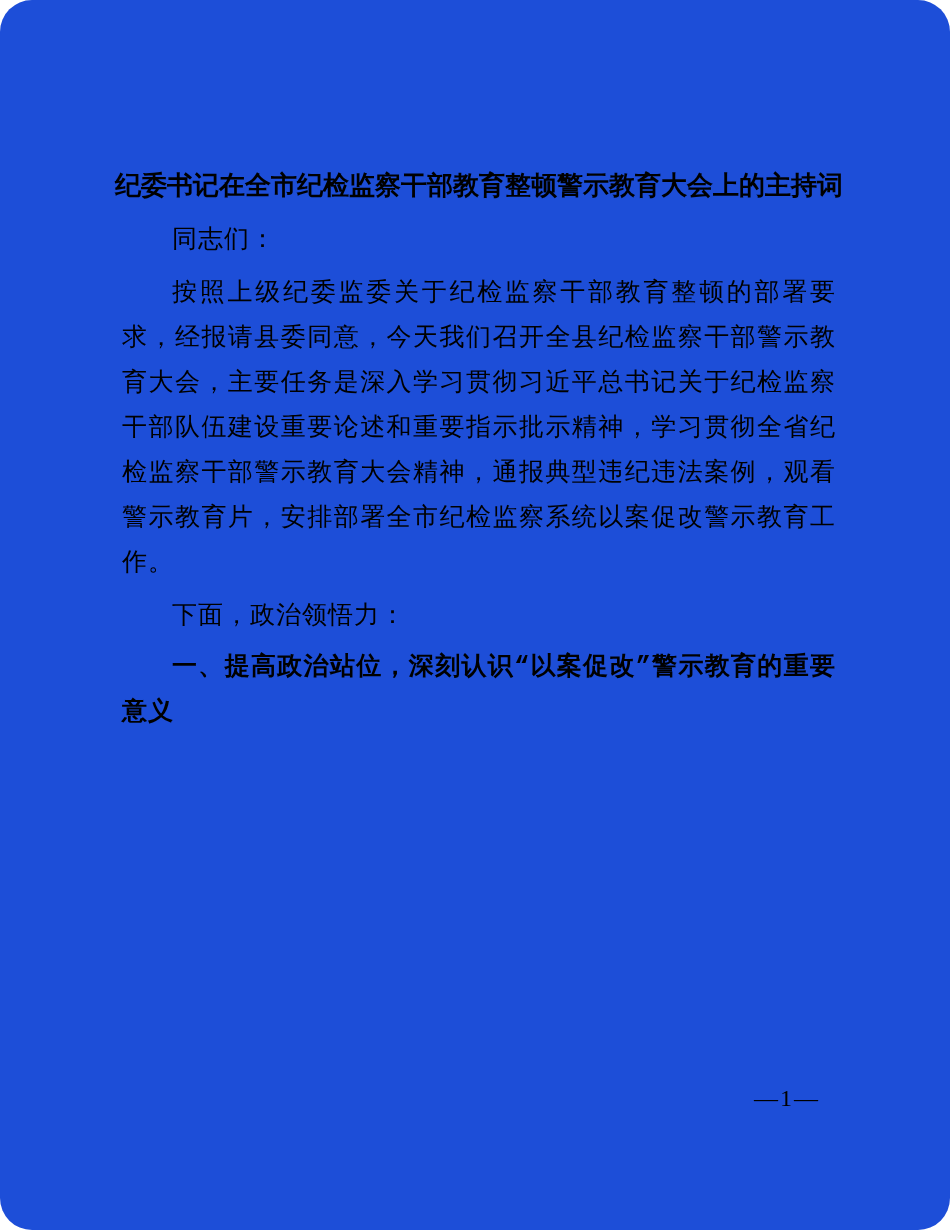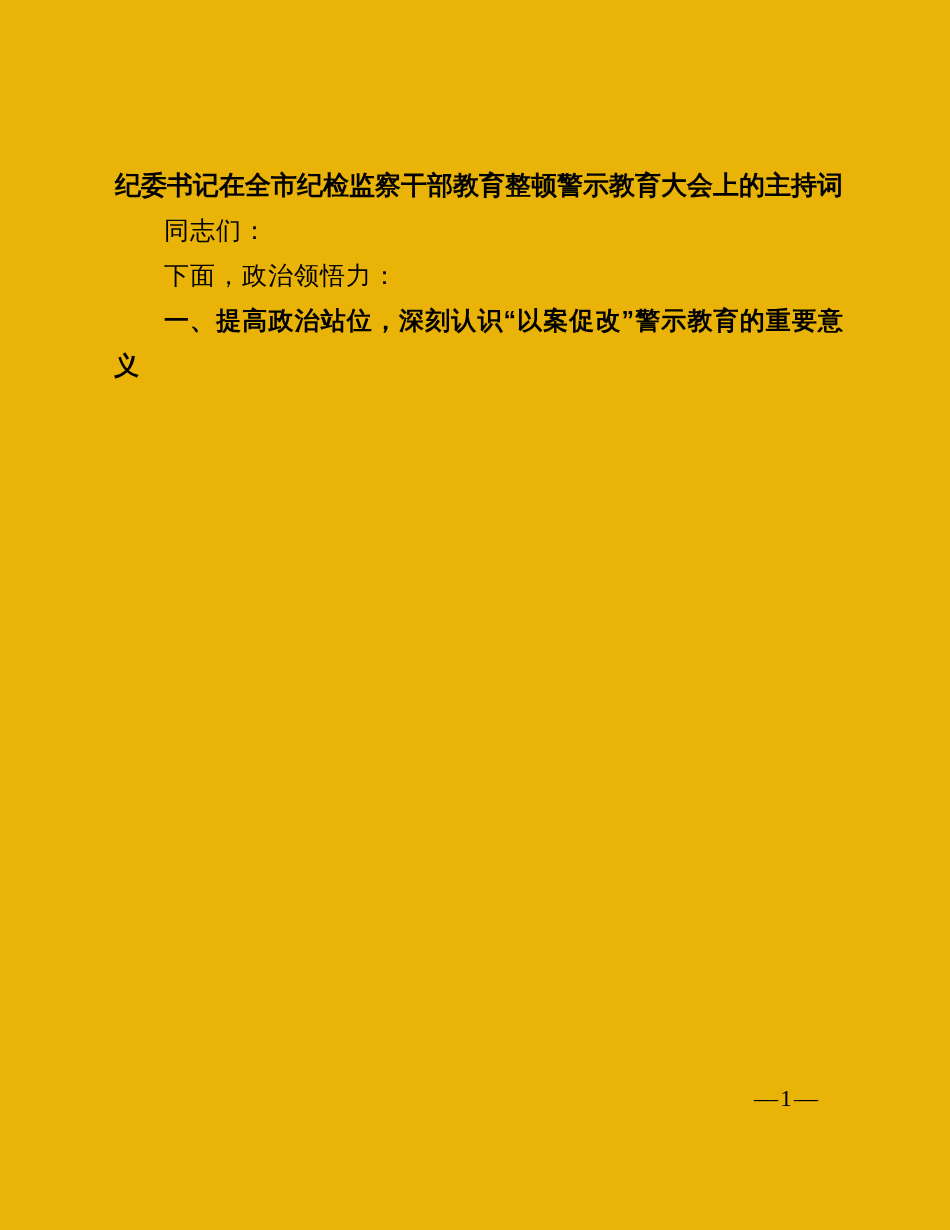--- a/index.html
+++ b/index.html
@@ -4,68 +4,70 @@
 <style>
   html, body {
     margin: 0;
     padding: 0;
     background: #ffffff;
   }
   .page {
     position: relative;
     width: 950px;
     height: 1230px;
-    background: #eab308;
+    background: #1d4ed8;
     overflow: hidden;
     font-family: "Liberation Serif", "DejaVu Serif", serif;
     color: #000000;
+    border-radius: 32px;
   }
   .content {
     position: absolute;
     left: 114px;
     top: 163px;
     width: 730px;
   }
   .doc-title {
     margin: 0;
     font-size: 26px;
     font-weight: bold;
     line-height: 45px;
     text-align: center;
     letter-spacing: 0px;
     font-family: "Liberation Serif", "DejaVu Serif", serif;
   }
   .para {
-    margin: 0;
+    margin: 8px;
     font-size: 25px;
     line-height: 45px;
     letter-spacing: 1px;
     text-align: justify;
     text-indent: 2em;
     font-family: "Liberation Serif", "DejaVu Serif", serif;
     font-weight: normal;
   }
   .para.heading {
-    font-family: Liberation Sans, sans-serif;
+    font-family: Liberation Mono, monospace;
     font-weight: bold;
   }
   .page-number {
     position: absolute;
     top: 1076px;
     right: 130px;
     font-size: 24px;
     line-height: 45px;
     letter-spacing: 2px;
     font-family: "Liberation Serif", "DejaVu Serif", serif;
   }
 </style>
 </head>
 <body>
 
 <div class="page">
   <div class="content">
     <h1 class="doc-title">纪委书记在全市纪检监察干部教育整顿警示教育大会上的主持词</h1>
     <p class="para">同志们：</p>
+    <p class="para">按照上级纪委监委关于纪检监察干部教育整顿的部署要求，经报请县委同意，今天我们召开全县纪检监察干部警示教育大会，主要任务是深入学习贯彻习近平总书记关于纪检监察干部队伍建设重要论述和重要指示批示精神，学习贯彻全省纪检监察干部警示教育大会精神，通报典型违纪违法案例，观看警示教育片，安排部署全市纪检监察系统以案促改警示教育工作。</p>
     <p class="para">下面，政治领悟力：</p>
     <p class="para heading">一、提高政治站位，深刻认识“以案促改”警示教育的重要意义</p>
   </div>
   <div class="page-number">—1—</div>
 </div>
 
 </body></html>

